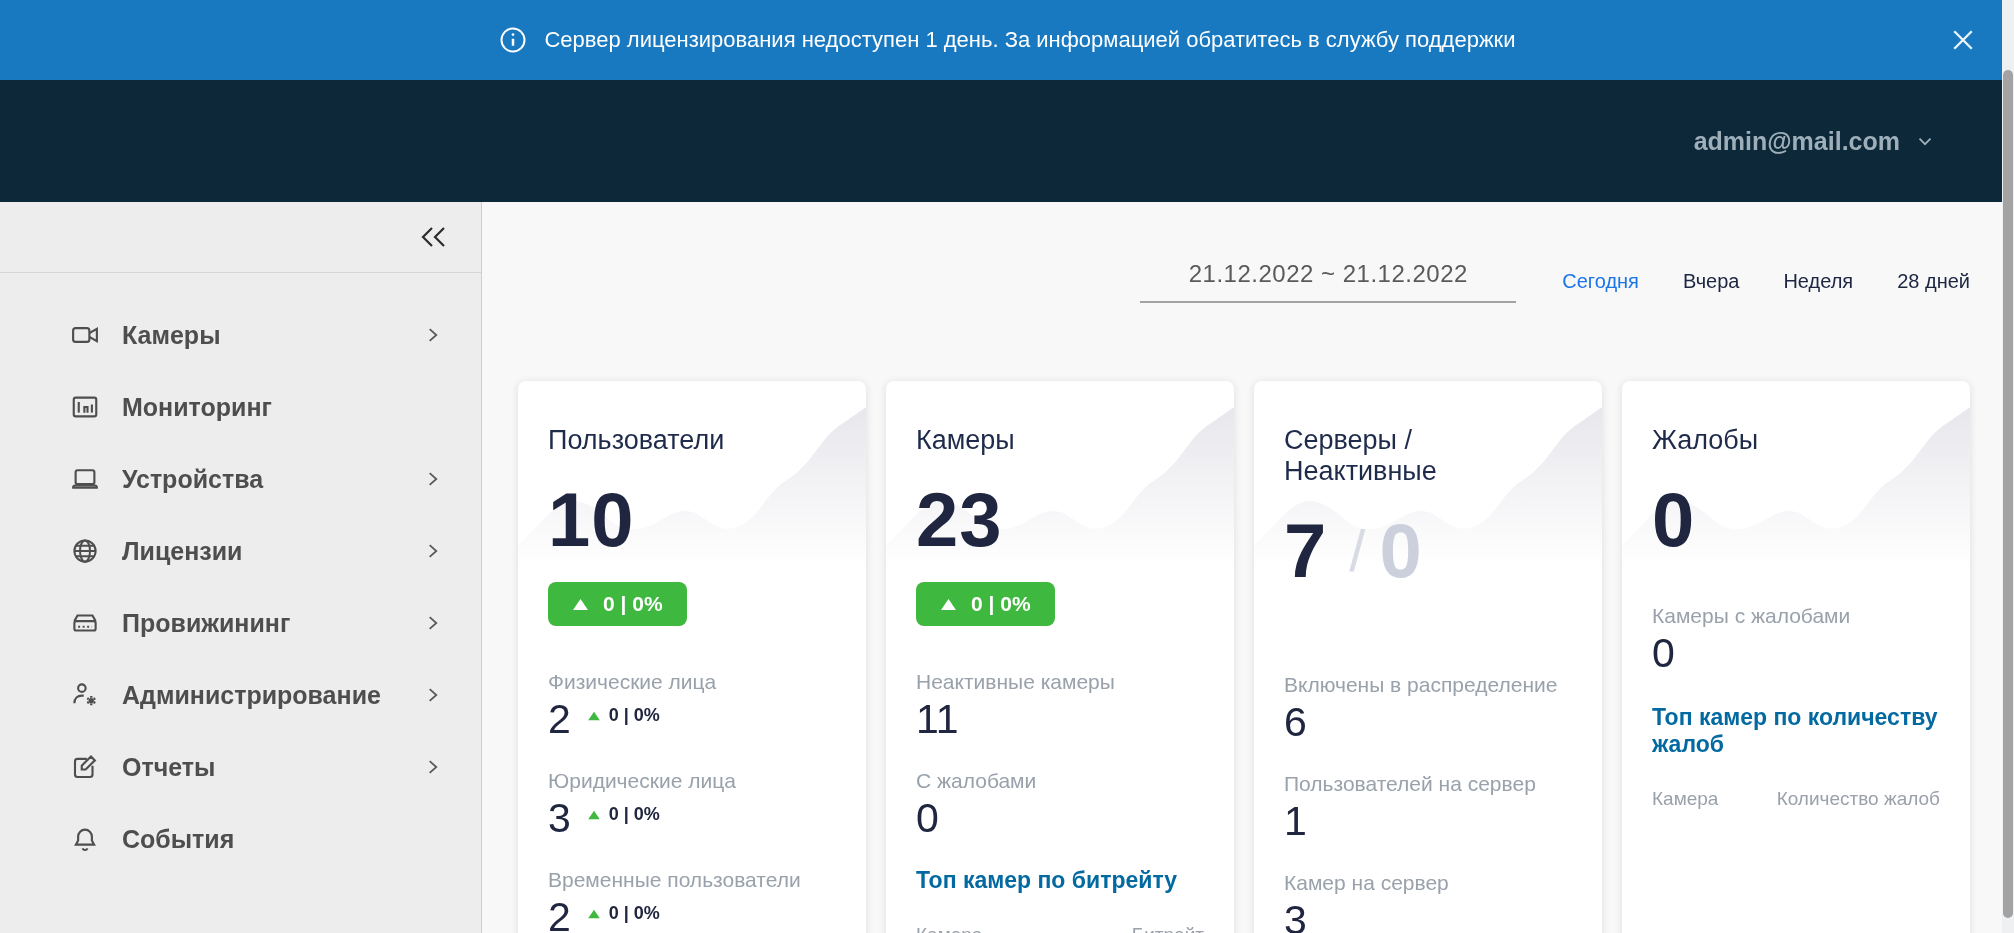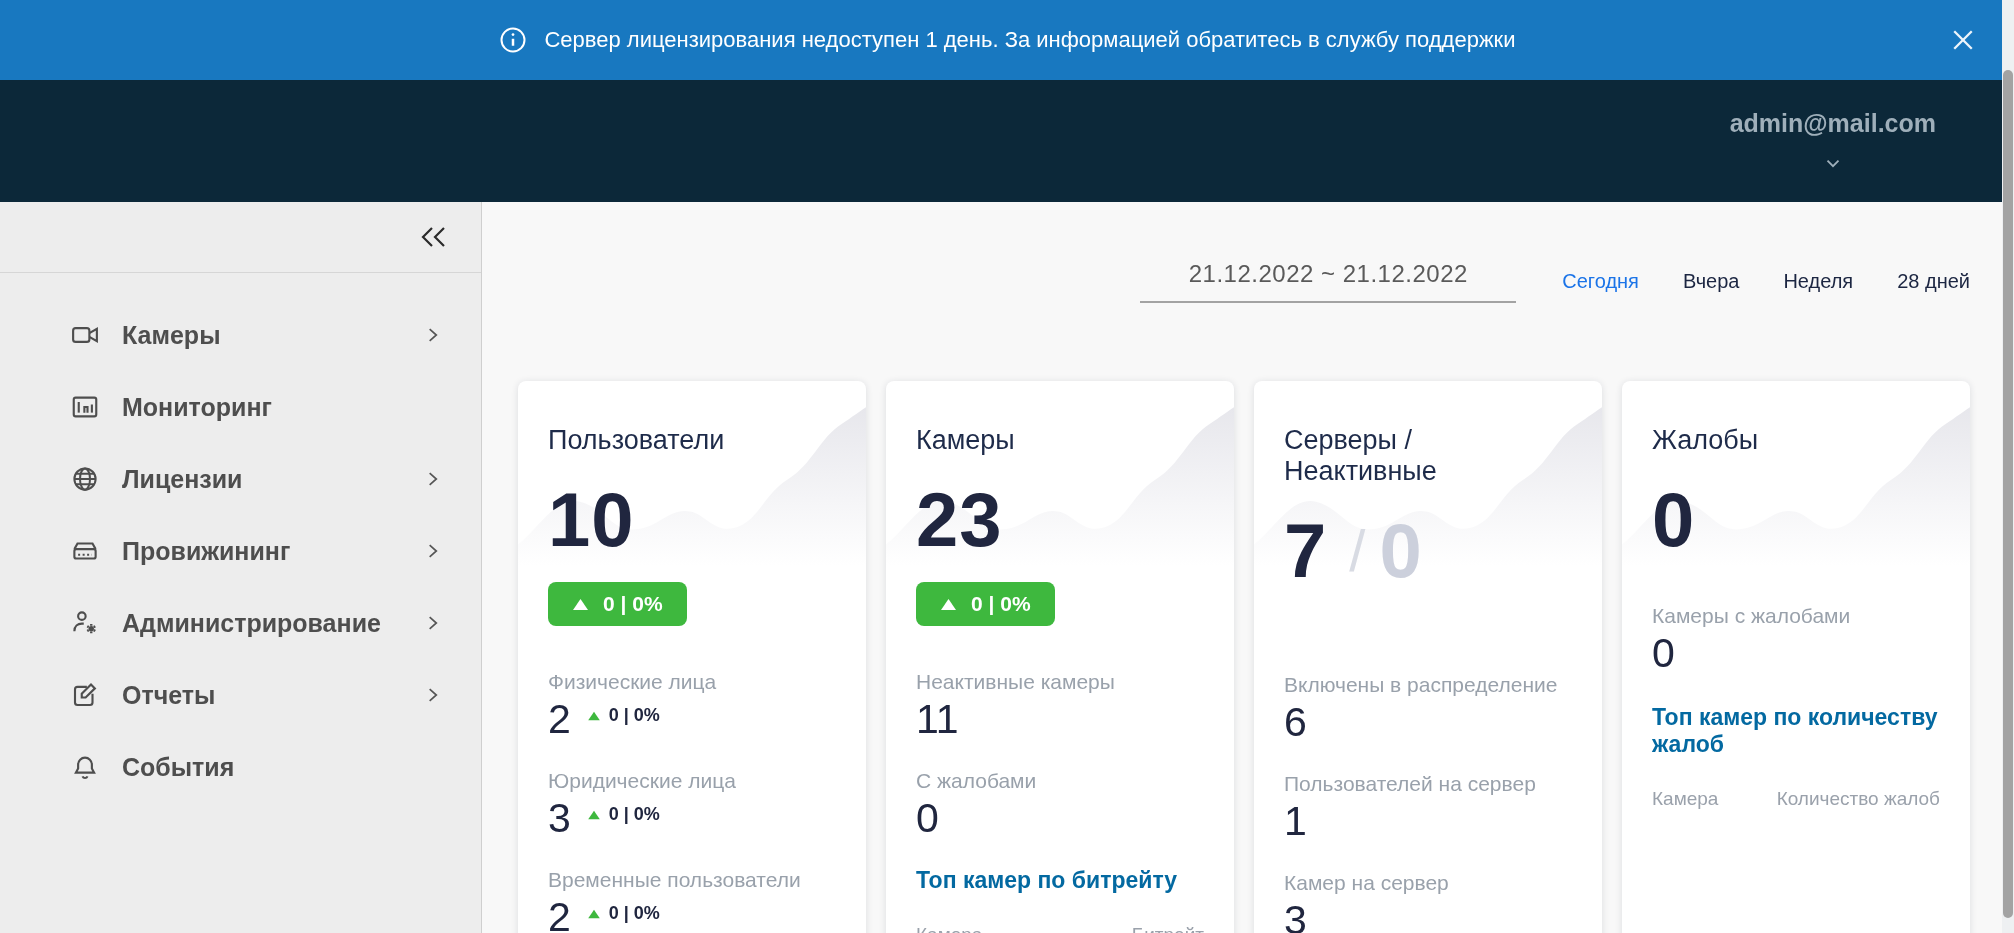--- a/index.html
+++ b/index.html
@@ -24,21 +24,21 @@
   }
 
   
   .topbar {
     height: 122px; background: #0c2839;
     display: flex; align-items: center; justify-content: flex-end;
     padding-right: 78px;
   }
   .user-menu {
     display: flex; align-items: center; gap: 14px;
-    color: #9fafba; font-size: 25px; font-weight: 700; cursor: pointer; flex-direction: column;
+    color: #9fafba; font-size: 25px; font-weight: 700; cursor: pointer;
   }
 
   
   .layout { display: flex; height: 741px; }
 
   
   .sidebar {
     width: 482px; background: #ededed; border-right: 1px solid #cfcfcf;
     flex: 0 0 482px;
   }
@@ -179,20 +179,34 @@
           <svg width="30" height="30" viewBox="0 0 24 24" fill="none" stroke="#4e4e4e" stroke-width="1.7">
             <rect x="3" y="4.5" width="18" height="15" rx="1.5"></rect>
             <path d="M7 16.5 V8"></path>
               <path d="M11.5 16.5 V12 h2.5 v4.5"></path>
               <path d="M17.5 16.5 V10"></path>
           </svg>
         </span>
         <span class="lbl">Мониторинг</span>
       </div>
 
+      <div class="side-item">
+        <span class="ic">
+          <svg width="30" height="30" viewBox="0 0 24 24" fill="none" stroke="#4e4e4e" stroke-width="1.7">
+            <rect x="4.5" y="5" width="15" height="11" rx="1.5"></rect>
+            <path d="M2.5 19 h19 a1.5 1.5 0 0 0 -1.5 -1.8 h-16 a1.5 1.5 0 0 0 -1.5 1.8 Z"></path>
+          </svg>
+        </span>
+        <span class="lbl">Устройства</span>
+        <span class="chev">
+          <svg width="20" height="20" viewBox="0 0 24 24" fill="none" stroke="#555" stroke-width="2">
+              <polyline points="8,5 16,12 8,19"></polyline>
+            </svg>
+        </span>
+      </div>
 
       <div class="side-item">
         <span class="ic">
           <svg width="30" height="30" viewBox="0 0 24 24" fill="none" stroke="#4e4e4e" stroke-width="1.6">
             <circle cx="12" cy="12" r="8.5"></circle>
             <ellipse cx="12" cy="12" rx="4" ry="8.5"></ellipse>
             <path d="M3.8 12 h16.4"></path>
               <path d="M4.8 7.8 h14.4"></path>
               <path d="M4.8 16.2 h14.4"></path>
           </svg>

